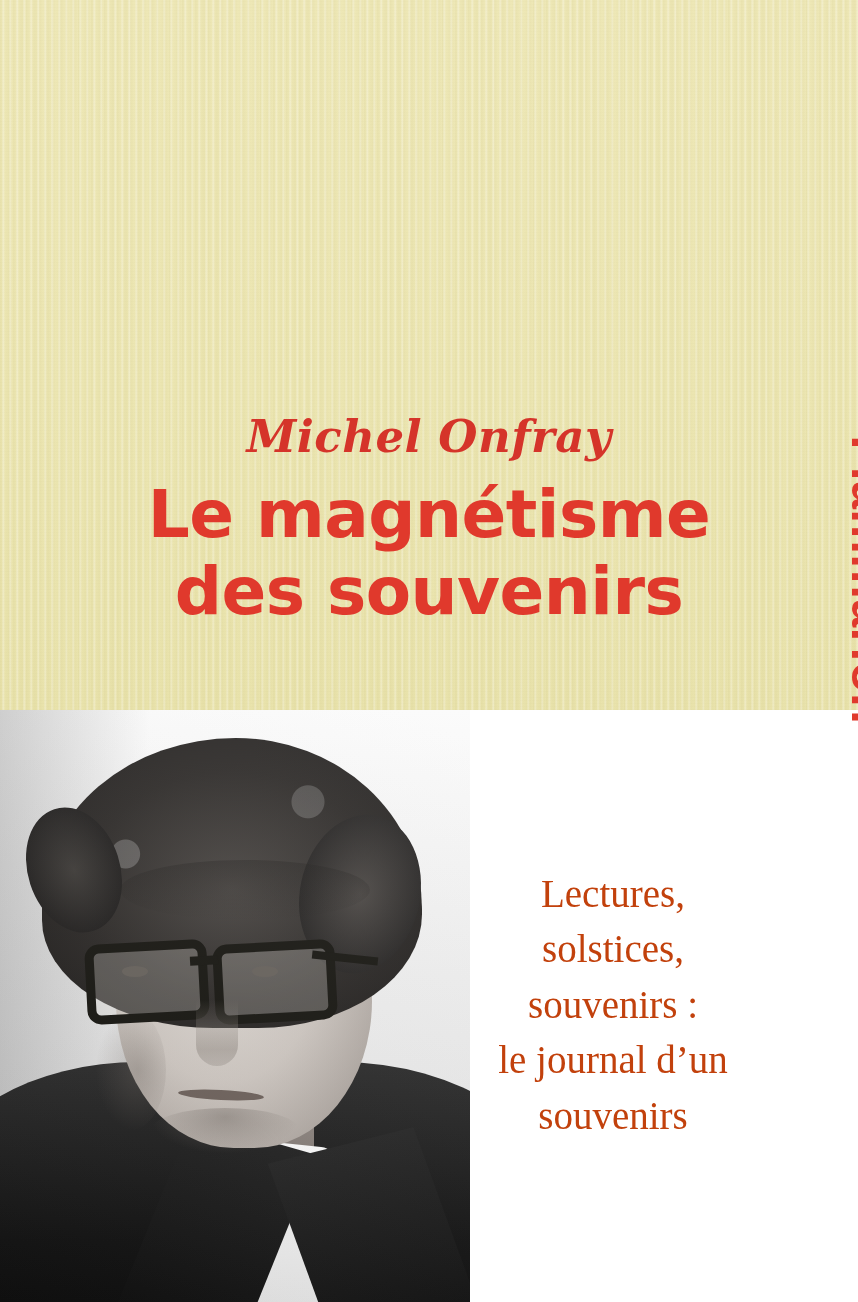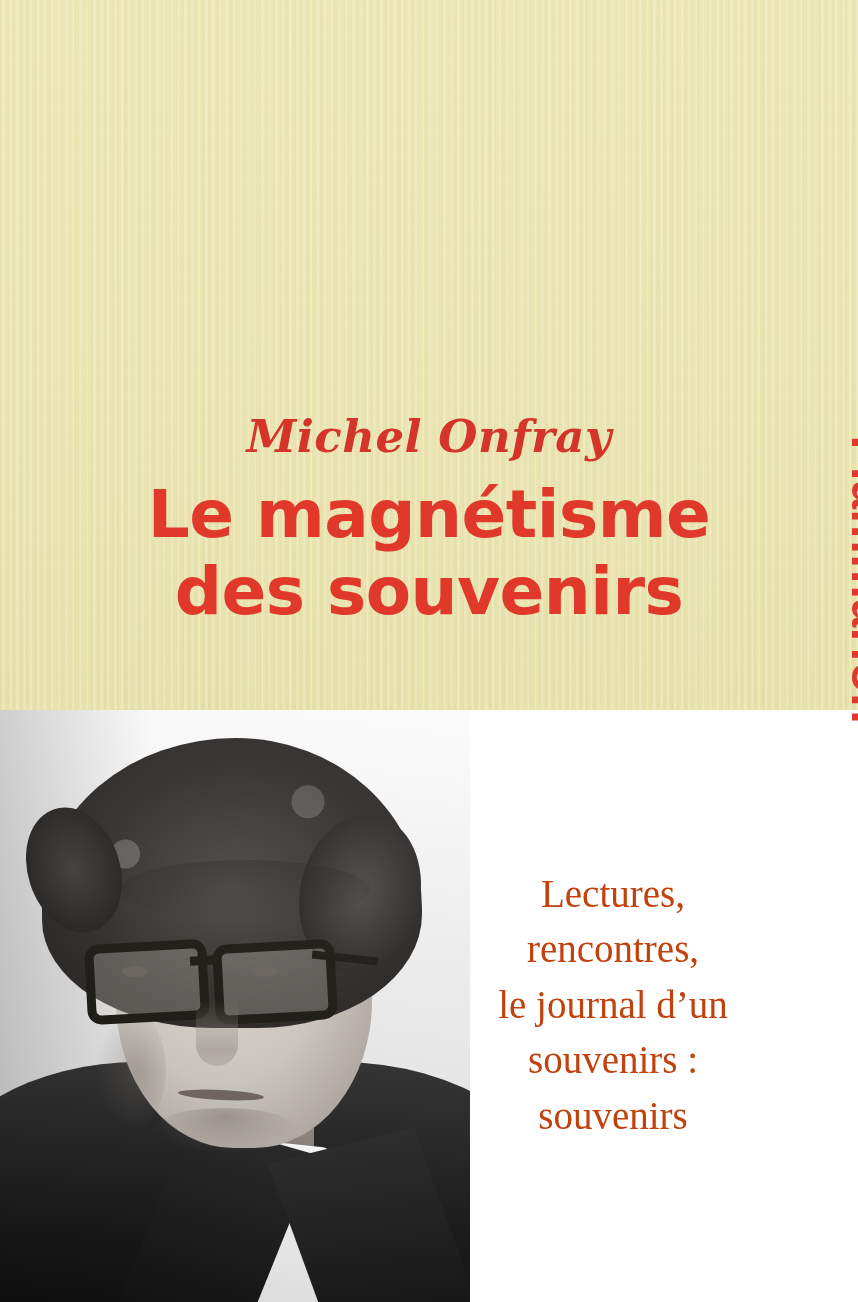--- a/index.html
+++ b/index.html
@@ -353,23 +353,23 @@
     <div class="glasses-bridge"></div>
     <div class="temple"></div>
     <div class="nose"></div>
     <div class="mouth"></div>
     <div class="chin-shadow"></div>
     <div class="grade"></div>
   </div>
 
   <div class="subtitle">
     <span class="line">Lectures,</span>
-    <span class="line">rencontres,</span>
+    <span class="line">solstices,</span>
+    <span class="line">souvenirs :</span>
     <span class="line">le journal d’un</span>
-    <span class="line">souvenirs :</span>
     <span class="line">souvenirs</span>
   </div>
 
   <div class="publisher">
     <span class="txt">Flammarion</span>
   </div>
 
 </div>
 
 </body></html>

